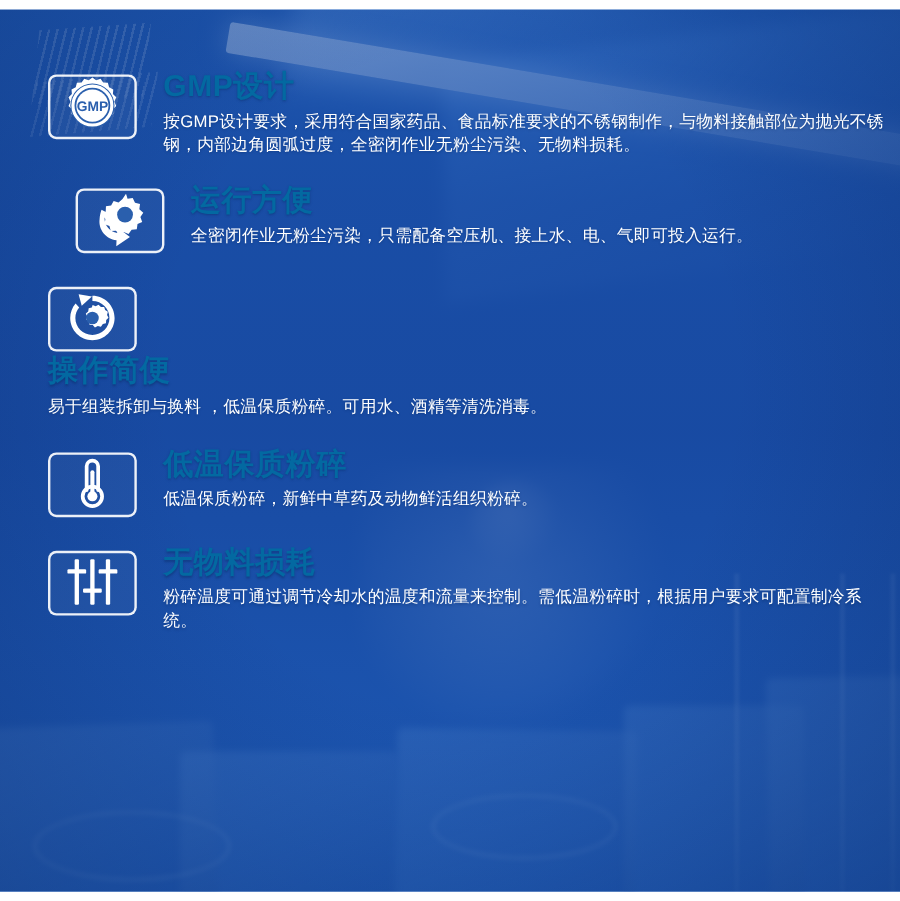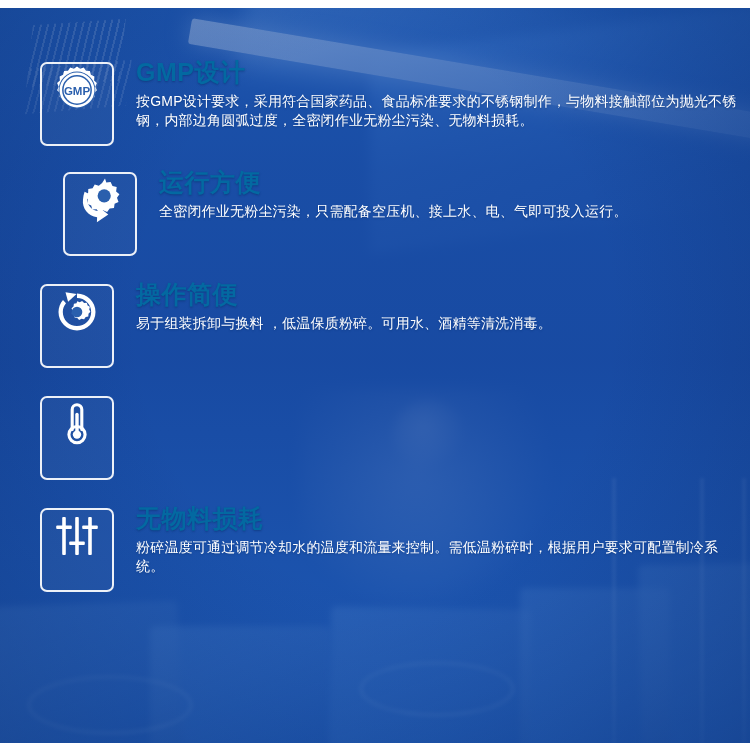--- a/index.html
+++ b/index.html
@@ -156,32 +156,32 @@
     box-sizing: border-box;
     padding: 48px 8px 0 40px;
   }
   .feature {
     display: flex;
     align-items: flex-start;
     margin-bottom: 18px;
   }
   .feature.f1 { margin-bottom: 20px; }
   .feature.f2 { margin-bottom: 22px; padding-left: 23px; }
-  .feature.f3 { margin-bottom: 22px; }
+  .feature.f3 { margin-bottom: 22px; flex-direction: column; }
   .feature.f4 { margin-bottom: 22px; }
 
   .icon-box {
     flex: 0 0 auto;
     width: 74px;
-    height: 84px;
+    height: 54px;
     border: 2px solid rgba(255,255,255,.92);
     border-radius: 7px;
     box-sizing: border-box;
     display: flex;
-    align-items: flex-start;
+    align-items: flex-end;
     justify-content: center;
     margin-right: 22px;
     margin-top: 6px;
     background: rgba(255,255,255,.04);
   }
   .icon-box svg { display: block; }
 
   .feature-text {
     flex: 1 1 auto;
     min-width: 0;
@@ -293,20 +293,24 @@
       <div class="icon-box">
         <svg width="52" height="52" viewBox="0 0 52 52" aria-hidden="true">
           <g fill="none" stroke="#ffffff" stroke-width="3.1" stroke-linecap="round">
             <path d="M21.2 31.4V11.6a4.8 4.8 0 0 1 9.6 0v19.8"></path>
             <circle cx="26" cy="36.6" r="8.1"></circle>
             <line x1="26" y1="16.5" x2="26" y2="33.5" stroke-width="3.4"></line>
           </g>
           <circle cx="26" cy="36.6" r="4.2" fill="#ffffff"></circle>
         </svg>
       </div>
+      <div class="feature-text">
+        <p class="feature-title">低温保质粉碎</p>
+        <p class="feature-desc">低温保质粉碎，新鲜中草药及动物鲜活组织粉碎。</p>
+      </div>
     </div>
 
     <div class="feature f5">
       <div class="icon-box">
         <svg width="52" height="52" viewBox="0 0 52 52" aria-hidden="true">
           <g fill="#ffffff">
             <rect x="11.2" y="7" width="3.6" height="38" rx="1"></rect>
             <rect x="24.2" y="7" width="3.6" height="38" rx="1"></rect>
             <rect x="37.2" y="7" width="3.6" height="38" rx="1"></rect>
             <rect x="5.2" y="15.4" width="15.6" height="3.6" rx="1"></rect>

